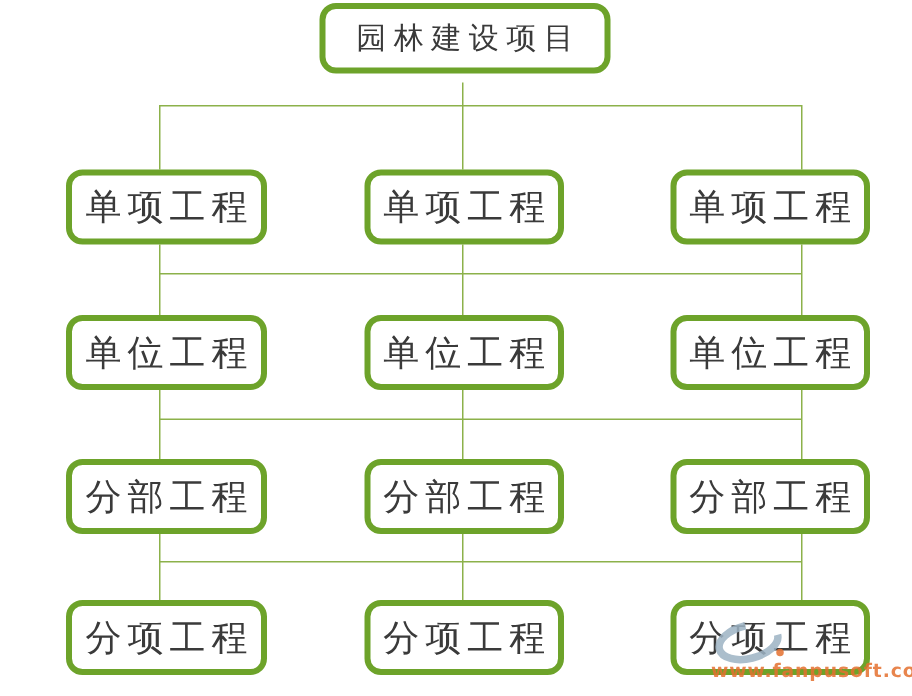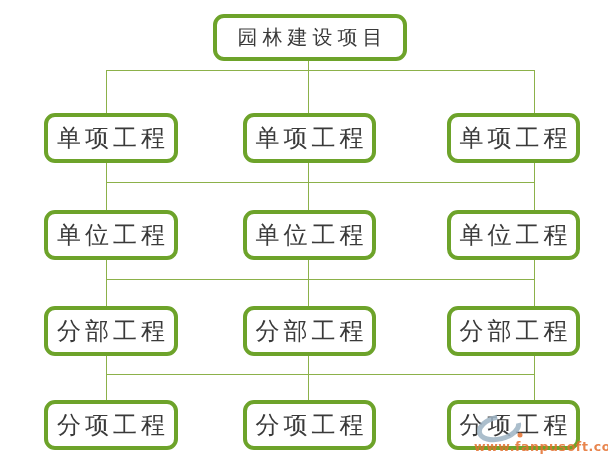--- a/index.html
+++ b/index.html
@@ -87,21 +87,21 @@
   <div class="v" style="left:308px;top:55px;height:58px;"></div>
   <div class="v" style="left:308px;top:163px;height:47px;"></div>
   <div class="v" style="left:308px;top:260px;height:46px;"></div>
   <div class="v" style="left:308px;top:356px;height:44px;"></div>
 
   <div class="v" style="left:534px;top:70px;height:43px;"></div>
   <div class="v" style="left:534px;top:163px;height:47px;"></div>
   <div class="v" style="left:534px;top:260px;height:46px;"></div>
   <div class="v" style="left:534px;top:356px;height:44px;"></div>
 
-  <div class="box root" style="left:213px;top:14px;width:194px;height:47px;">
+  <div class="box root" style="left:213px;top:2px;width:194px;height:47px;">
     <span>园林建设项目</span>
   </div>
 
   <div class="box" style="left:44px;top:113px;width:134px;height:50px;">
     <span>单项工程</span>
   </div>
   <div class="box" style="left:243px;top:113px;width:133px;height:50px;">
     <span>单项工程</span>
   </div>
   <div class="box" style="left:447px;top:113px;width:133px;height:50px;">

